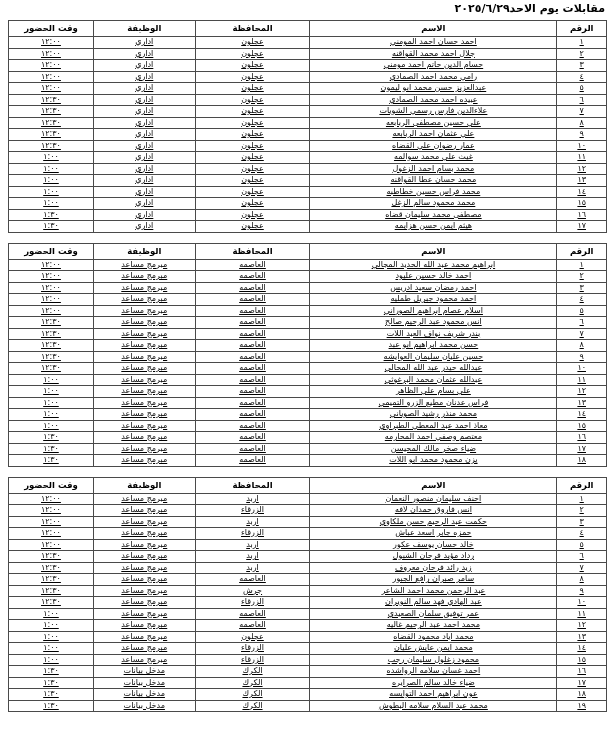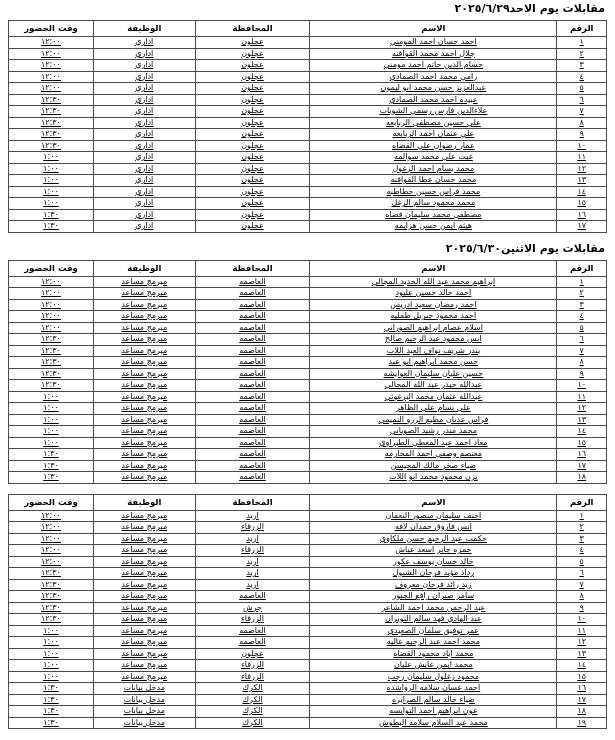--- a/index.html
+++ b/index.html
@@ -175,21 +175,20 @@
             <td><span class="u">هيثم ايمن حسن هزايمه</span></td>
             <td><span class="u">عجلون</span></td>
             <td><span class="u">اداري</span></td>
             <td><span class="u">١:٣٠</span></td>
           </tr>
         </tbody>
     </table>
   </section>
 
   <section class="sec">
-    <div class="tbl-title">مقابلات يوم الاثنين٢٠٢٥/٦/٣٠</div>
     <table class="sched">
       <colgroup>
           <col class="c-num">
           <col class="c-name">
           <col class="c-gov">
           <col class="c-job">
           <col class="c-time">
         </colgroup>
       <thead>
         <tr>

